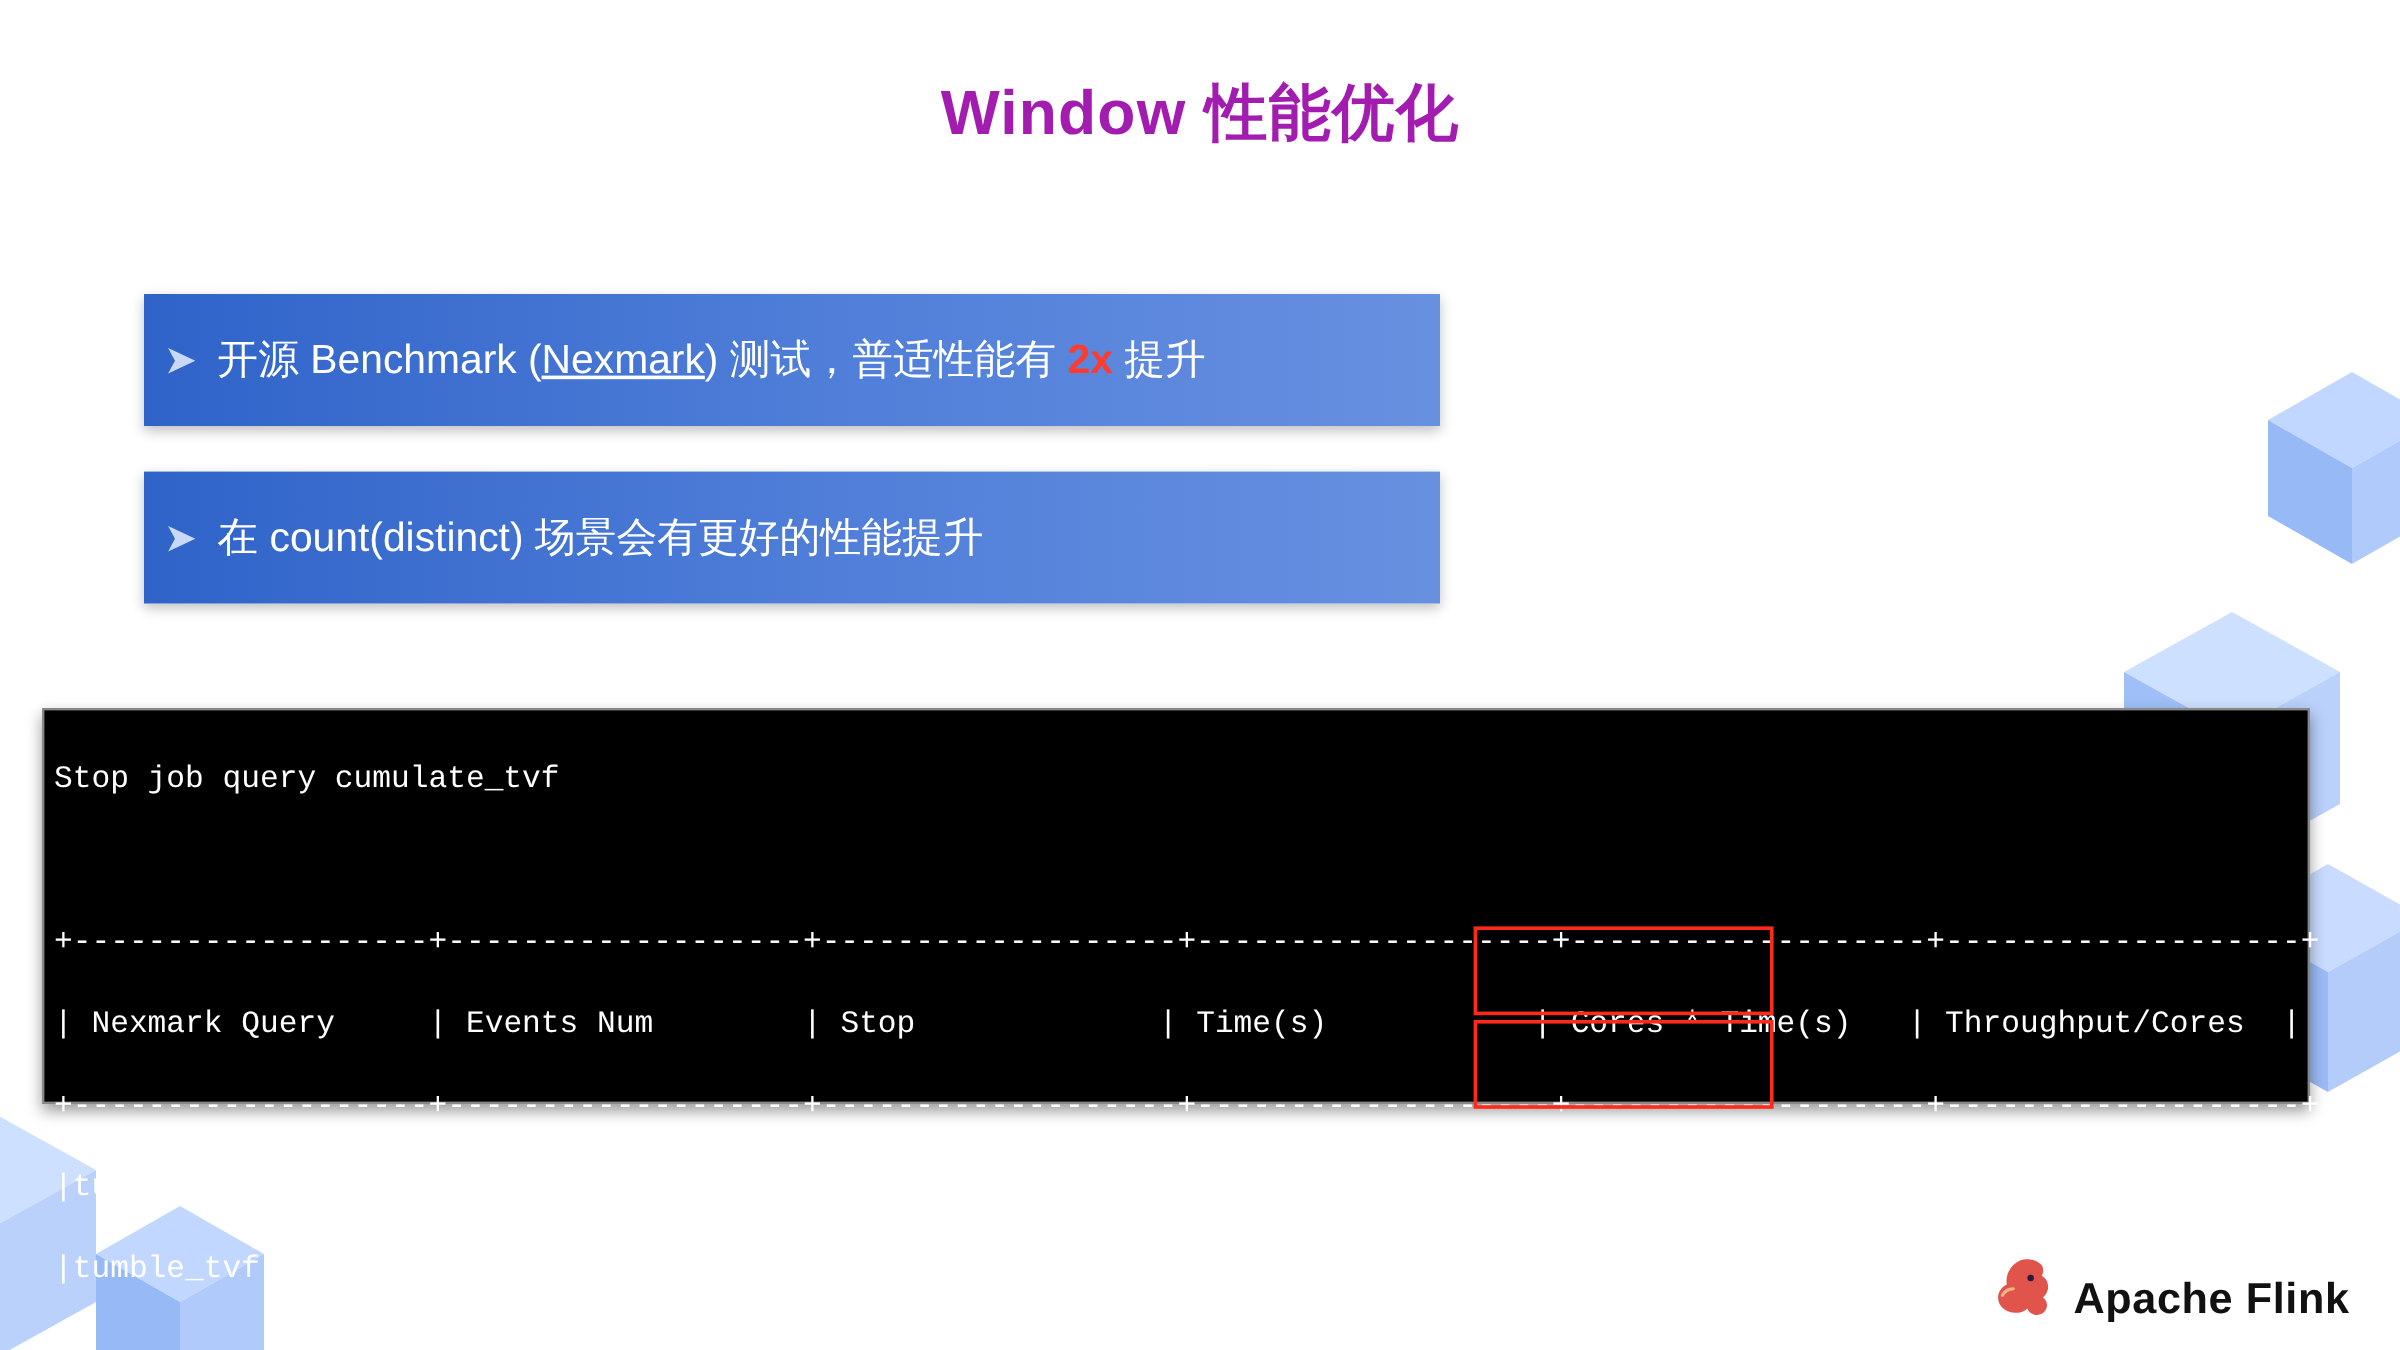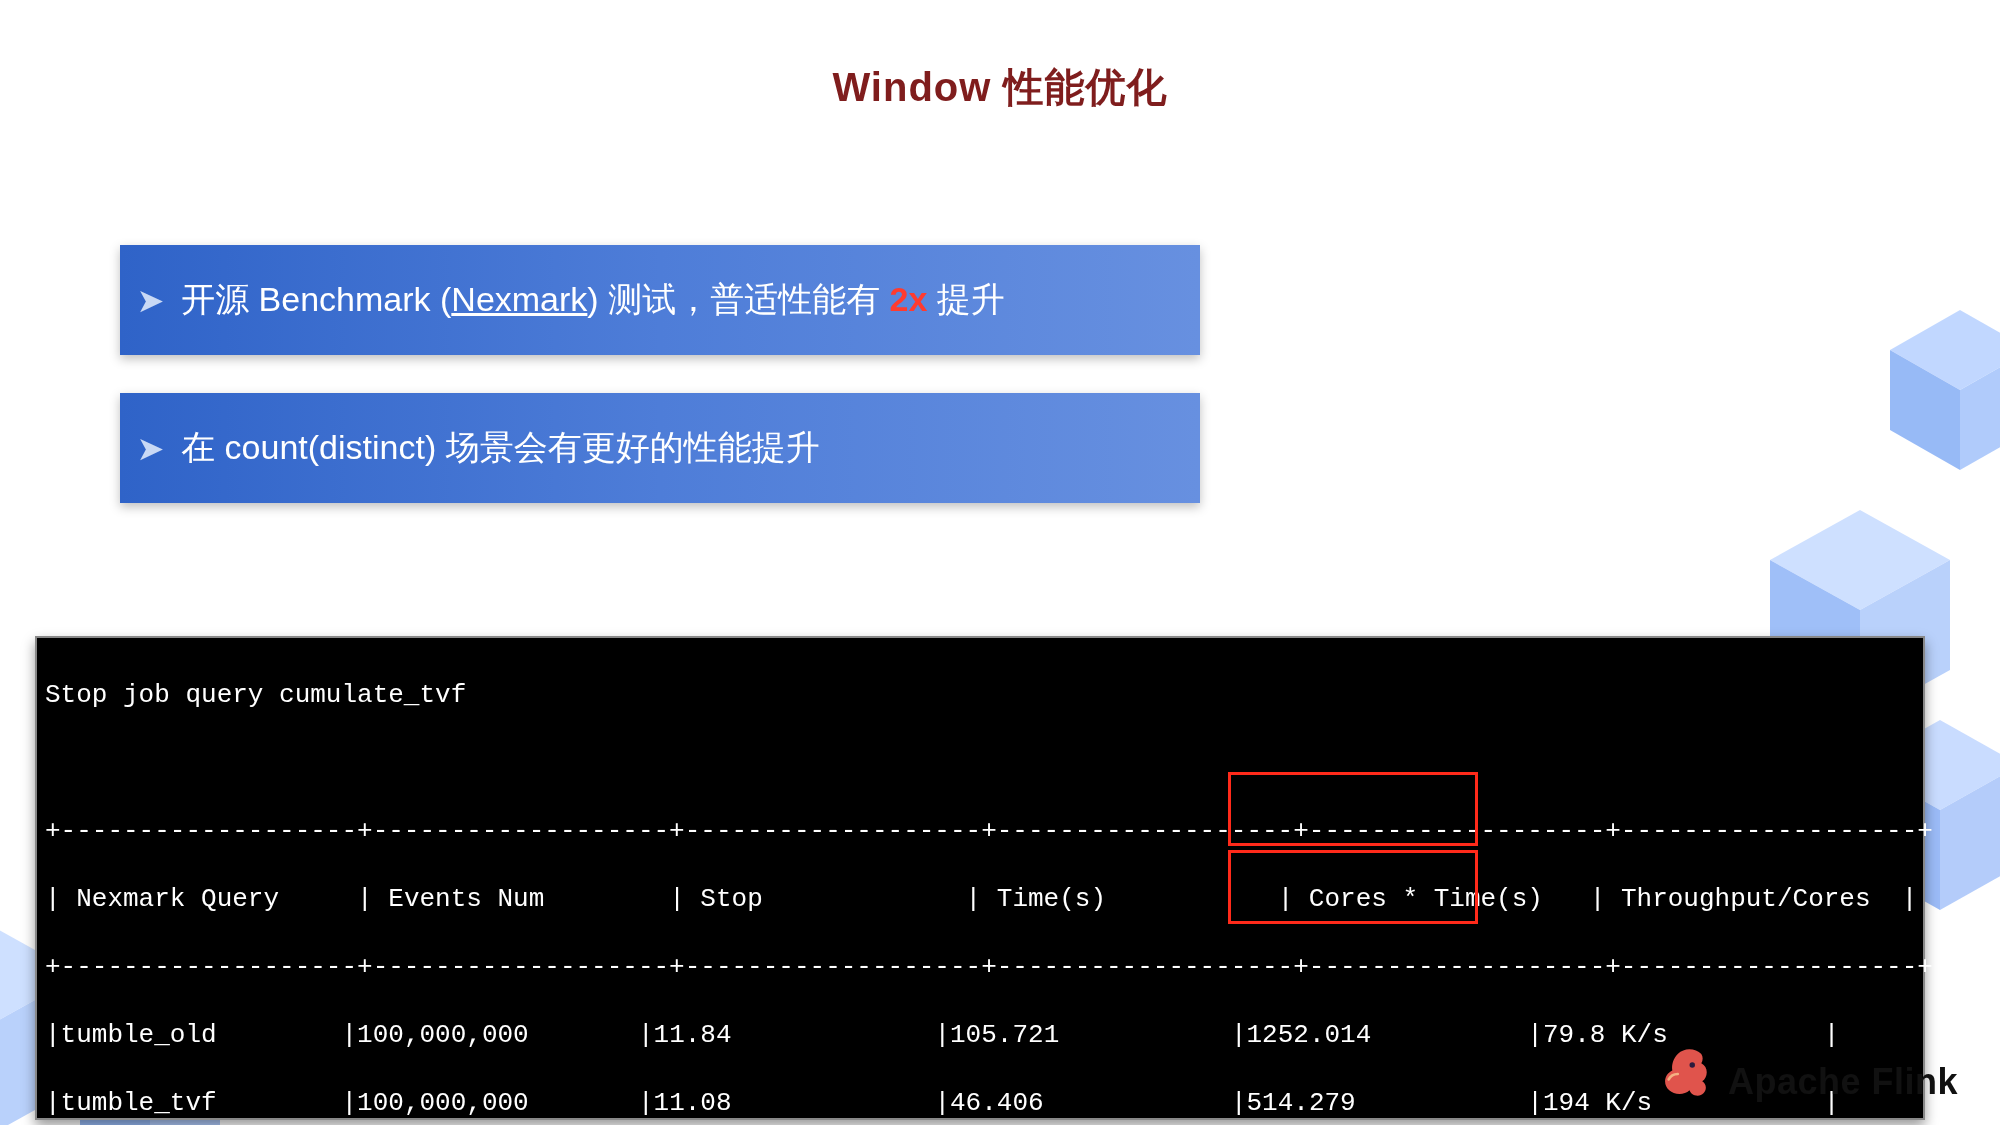--- a/index.html
+++ b/index.html
@@ -32,23 +32,23 @@
     z-index: 0;
     opacity: 0.85;
   }
 
   .title {
     position: absolute;
     top: 60px;
     left: 0;
     width: 100%;
     text-align: center;
-    font-size: 40px;
+    font-size: 52px;
     font-weight: 800;
-    color: #7f1d1d;
+    color: #a21caf;
     letter-spacing: 1px;
     z-index: 2;
   }
 
   .bullet-box {
     position: absolute;
     left: 120px;
     width: 1080px;
     height: 110px;
     background: linear-gradient(90deg, #2f63c8 0%, #4e7dd8 50%, #6790e0 100%);
@@ -74,33 +74,32 @@
 
   .underline { text-decoration: underline; }
   .red-emph { color: #ff3b2f; font-weight: 700; }
 
   
   .terminal {
     position: absolute;
     left: 35px;
     top: 590px;
     width: 1890px;
-    height: 484px;
+    height: 330px;
     background: #000;
     border: 2px solid #888;
     box-shadow: 0 6px 12px rgba(0,0,0,0.4);
     color: #fff;
     font-family: "Courier New", Courier, monospace;
     font-size: 26px;
     line-height: 34px;
     padding: 6px 8px;
     box-sizing: border-box;
     white-space: pre;
     z-index: 3;
-    margin-top: 46px;
   }
 
   .term-row { display: block; height: 34px; }
 
   
   .hl-box {
     position: absolute;
     border: 3px solid #ff2a1a;
     box-sizing: border-box;
     z-index: 5;

